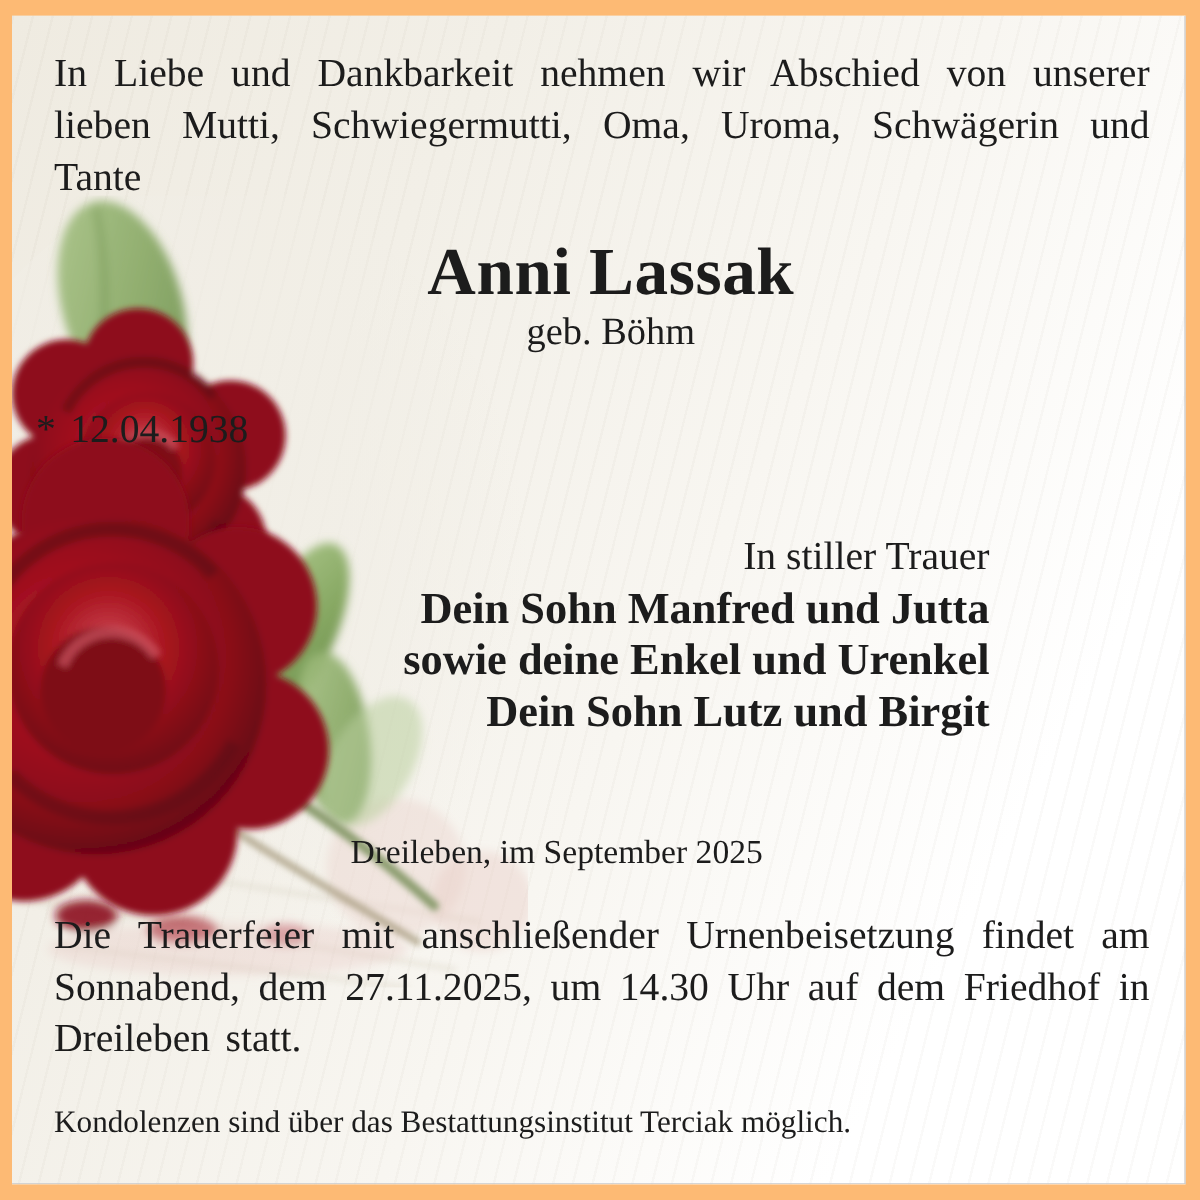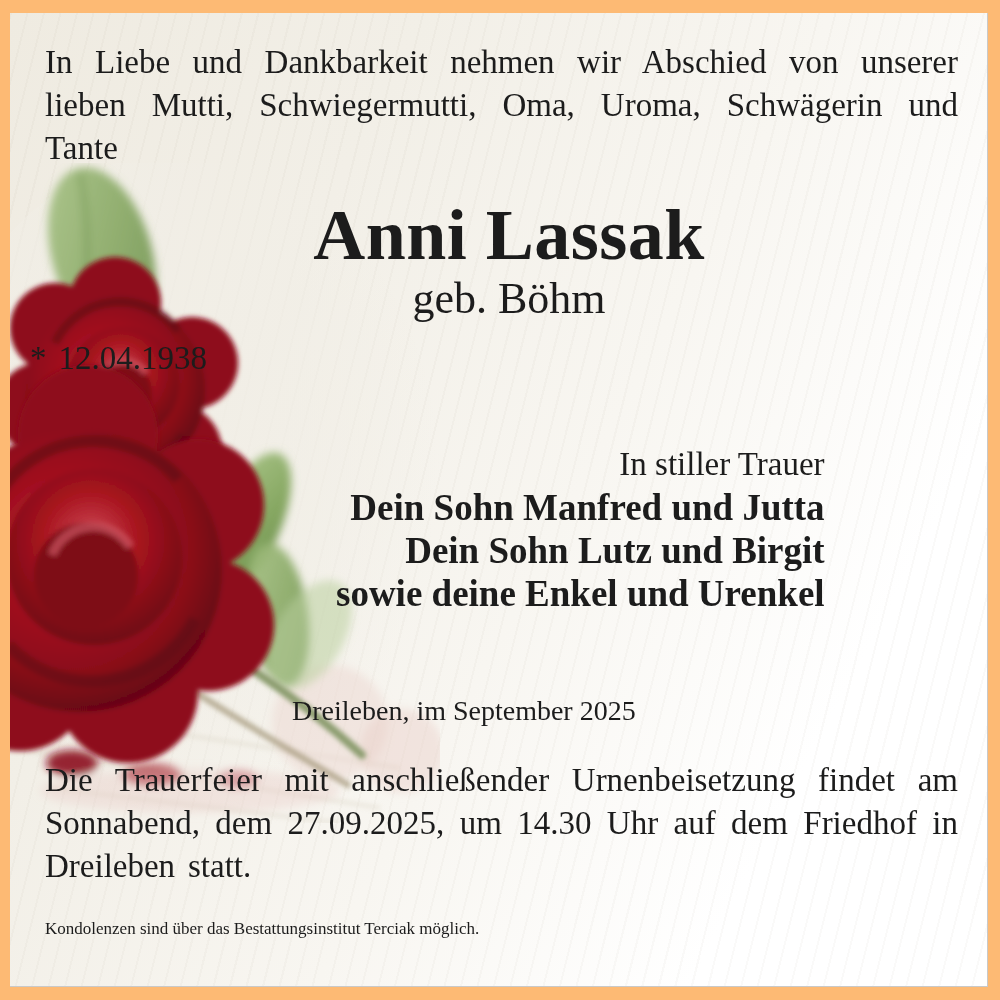--- a/index.html
+++ b/index.html
@@ -48,28 +48,28 @@
     word-spacing: 0.33em;
   }
   .center-col {
     position: absolute;
     left: 20px;
     width: 958px;
     text-align: center;
   }
   .name {
     top: 186px;
-    font-size: 72px;
+    font-size: 56px;
     font-weight: 700;
     line-height: 1;
     letter-spacing: 0.5px;
   }
   .maiden {
-    top: 260px;
-    font-size: 44px;
+    top: 244px;
+    font-size: 32px;
     line-height: 1.2;
   }
   .dates {
     top: 326px;
     display: flex;
     justify-content: space-between;
     gap: 62px;
     font-size: 33px;
     line-height: 1.2;
   }
@@ -105,21 +105,21 @@
     font-size: 33px;
     line-height: 43px;
     text-align: justify;
     word-spacing: 0.14em;
   }
   .condolence {
     position: absolute;
     left: 35px;
     top: 906px;
     width: 913px;
-    font-size: 17px;
+    font-size: 26px;
     line-height: 1.2;
   }
 </style>
 </head>
 <body>
 
 <div class="frame">
   <div class="card">
 
     <svg class="photo" viewBox="0 0 430 660" aria-hidden="true">
@@ -228,24 +228,24 @@
 
     <div class="center-col dates">
       <span class="date-pair">
         <span class="date-symbol">*</span><span>12.04.1938</span>
       </span>
     </div>
 
     <div class="mourning">
       <div>In stiller Trauer</div>
       <div class="bold">Dein Sohn Manfred und Jutta</div>
+      <div class="bold">sowie deine Enkel und Urenkel</div>
       <div class="bold">Dein Sohn Lutz und Birgit</div>
-      <div class="bold">sowie deine Enkel und Urenkel</div>
     </div>
 
     <div class="place-date">Dreileben, im September 2025</div>
 
-    <div class="funeral">Die Trauerfeier mit anschließender Urnenbeisetzung findet am Sonnabend, dem 27.09.2025, um 14.30 Uhr auf dem Friedhof in Dreileben statt.</div>
+    <div class="funeral">Die Trauerfeier mit anschließender Urnenbeisetzung findet am Sonnabend, dem 27.11.2025, um 14.30 Uhr auf dem Friedhof in Dreileben statt.</div>
 
     <div class="condolence">Kondolenzen sind über das Bestattungsinstitut Terciak möglich.</div>
 
   </div>
 </div>
 
 </body></html>

